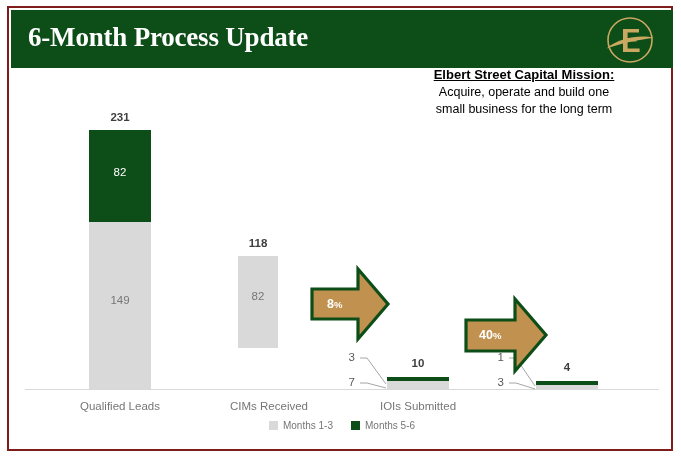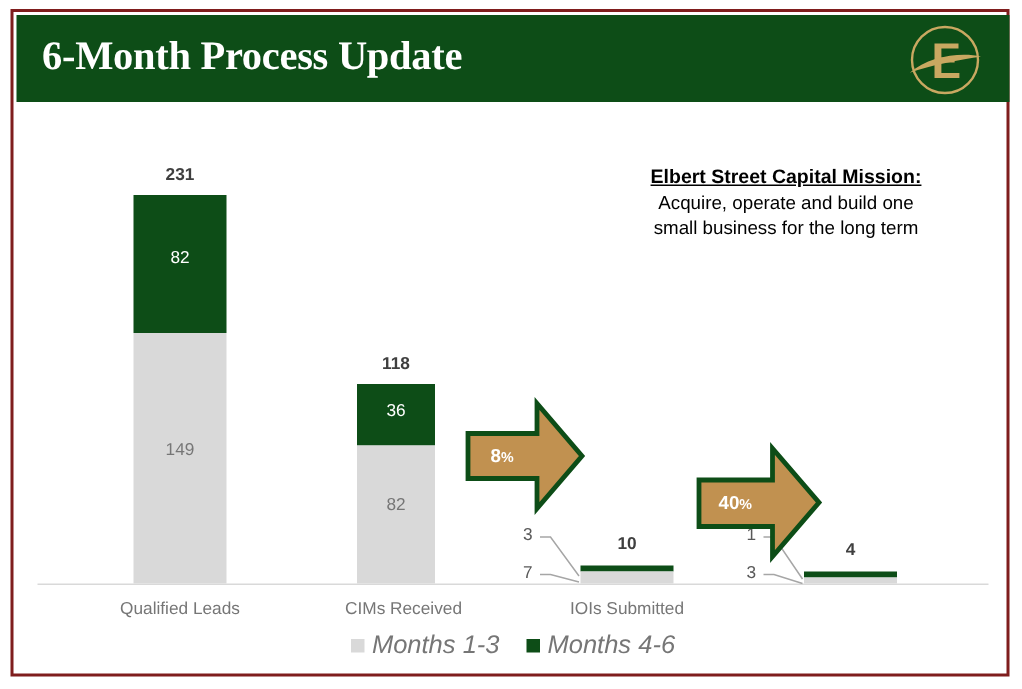--- a/index.html
+++ b/index.html
@@ -159,21 +159,20 @@
     top: 58px;
     width: 286px;
     text-align: center;
   }
   #mission-title {
     font-size: 13px;
     font-weight: bold;
     color: #000000;
     text-decoration: underline;
     line-height: 18px;
-    margin-top: 43px;
   }
   .mission-line {
     font-size: 12.5px;
     color: #000000;
     line-height: 17px;
   }
 
   
   #legend {
     position: absolute;
@@ -189,24 +188,23 @@
     display: flex;
     align-items: center;
     gap: 5px;
   }
   .legend-swatch {
     width: 9px;
     height: 9px;
     display: inline-block;
   }
   .legend-label {
-    font-size: 17px;
+    font-size: 10px;
     color: #767676;
     white-space: nowrap;
-    font-style: italic;
   }
 </style>
 </head>
 <body>
 
 <div id="slide">
 
   <div id="header">
     <div id="slide-title">6-Month Process Update</div>
     <div id="logo">
@@ -229,25 +227,22 @@
       <div class="bar-col" style="left:78px; width:62px; height:259px;">
         <div class="total-label">231</div>
         <div class="seg seg-green" style="height:92px;">
           <div class="seg-label" style="top:36px;">82</div>
         </div>
         <div class="seg seg-gray" style="height:167px;padding-left:20px;">
           <div class="seg-label" style="top:72px;">149</div>
         </div>
       </div>
 
-      <div class="bar-col" style="left:227px; width:52px; height:133px;">
+      <div class="bar-col" style="left:227px; width:40px; height:133px;">
         <div class="total-label">118</div>
-        <div class="seg seg-green" style="height:41px;">
-          <div class="seg-label" style="top:12px;">36</div>
-        </div>
         <div class="seg seg-gray" style="height:92px;">
           <div class="seg-label" style="top:34px;">82</div>
         </div>
       </div>
 
       <div class="bar-col" style="left:376px; width:62px; height:12px;">
         <div class="total-label" style="top:-20px;">10</div>
         <div class="seg seg-green" style="height:4px;"></div>
         <div class="seg seg-gray" style="height:8px;"></div>
       </div>
@@ -297,21 +292,21 @@
 
     </div>
 
     <div id="legend">
       <div class="legend-item">
         <span class="legend-swatch" style="background:#d9d9d9;"></span>
         <span class="legend-label">Months 1-3</span>
       </div>
       <div class="legend-item">
         <span class="legend-swatch" style="background:#0d4d17;"></span>
-        <span class="legend-label">Months 4-6</span>
+        <span class="legend-label">Months 5-6</span>
       </div>
     </div>
 
   </div>
 
   <div id="mission">
     <div id="mission-title">Elbert Street Capital Mission:</div>
     <div class="mission-line">Acquire, operate and build one</div>
     <div class="mission-line">small business for the long term</div>
   </div>

